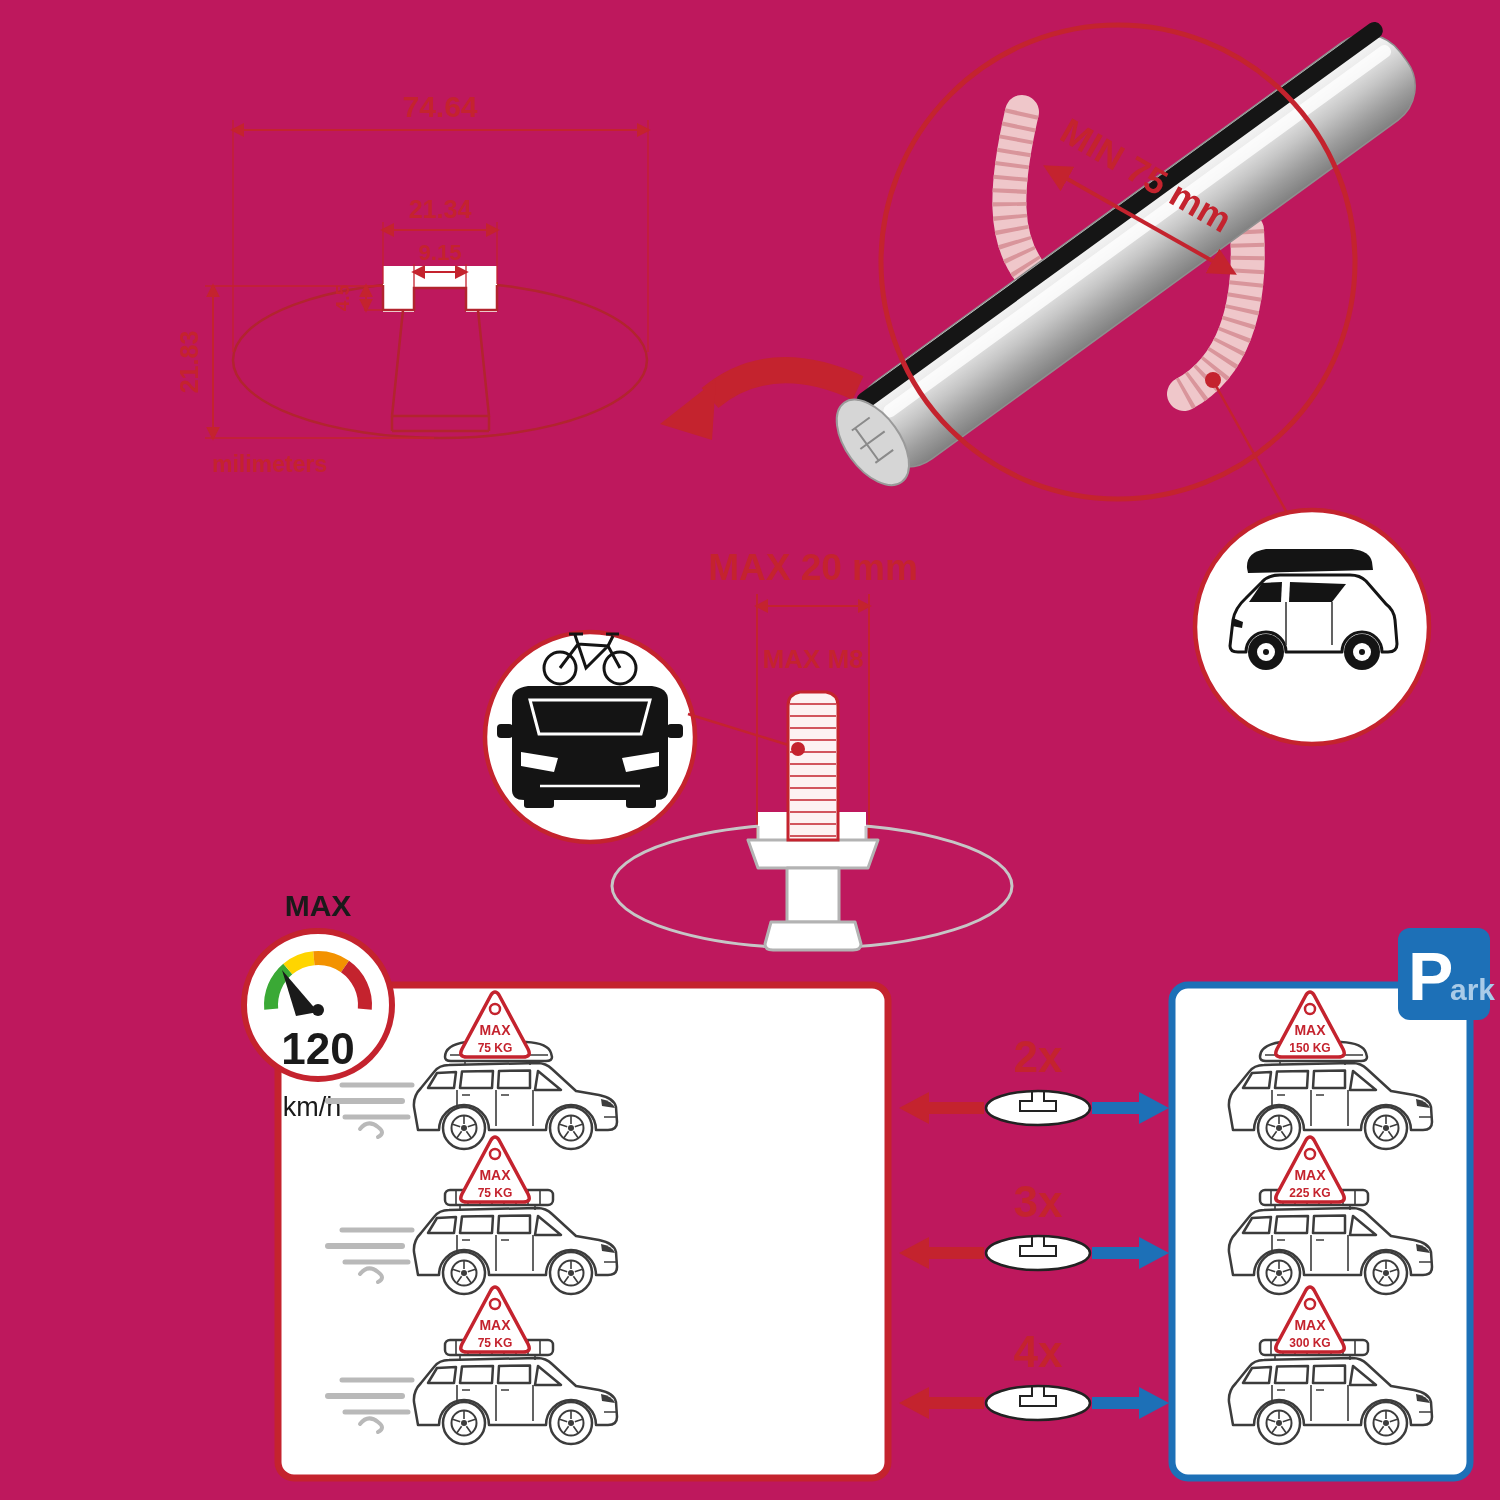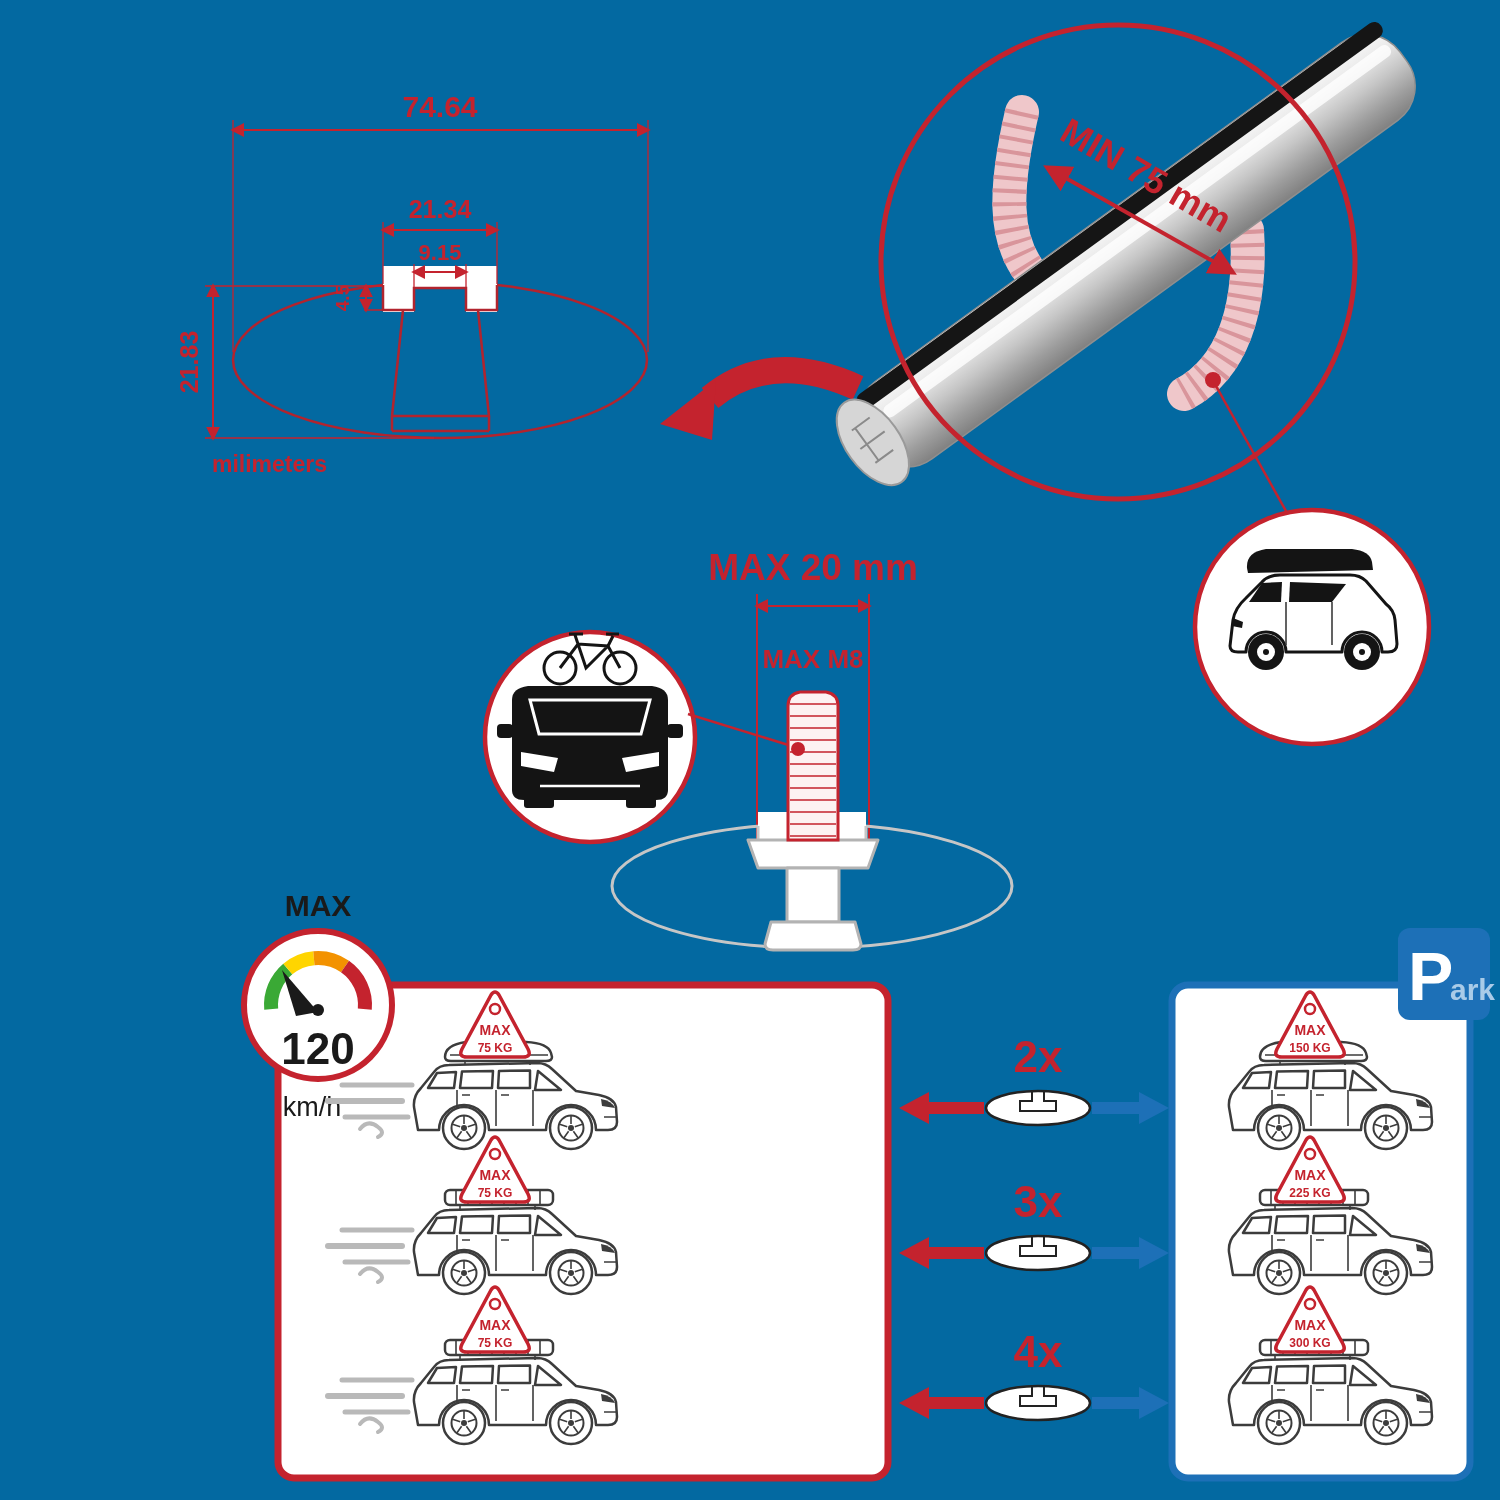--- a/index.html
+++ b/index.html
@@ -1,16 +1,16 @@
 <!DOCTYPE html>
 <html><head>
 <meta charset="utf-8">
 <style>
   html,body{margin:0;padding:0;background:#ffffff;}
-  #stage{width:1500px;height:1500px;position:relative;background:#0369a1;}
+  #stage{width:1500px;height:1500px;position:relative;background:#be185d;}
   svg{display:block;}
   text{font-family:"Liberation Sans",sans-serif;}
   .tr{fill:#c4232e;font-weight:700;}
   .tb{fill:#1a1a1a;}
   .dim{stroke:#c4232e;stroke-width:2;fill:none;}
   .dimBig{stroke:#c4232e;stroke-width:4;fill:none;}
   .ext{stroke:#c4232e;stroke-width:1.3;fill:none;}
   .thin{stroke:#c4232e;stroke-width:2;fill:none;}
   .profileLine{fill:none;stroke:#b2242e;stroke-width:2.5;}
   .grayLine{fill:none;stroke:#c6c6c6;stroke-width:3;}

